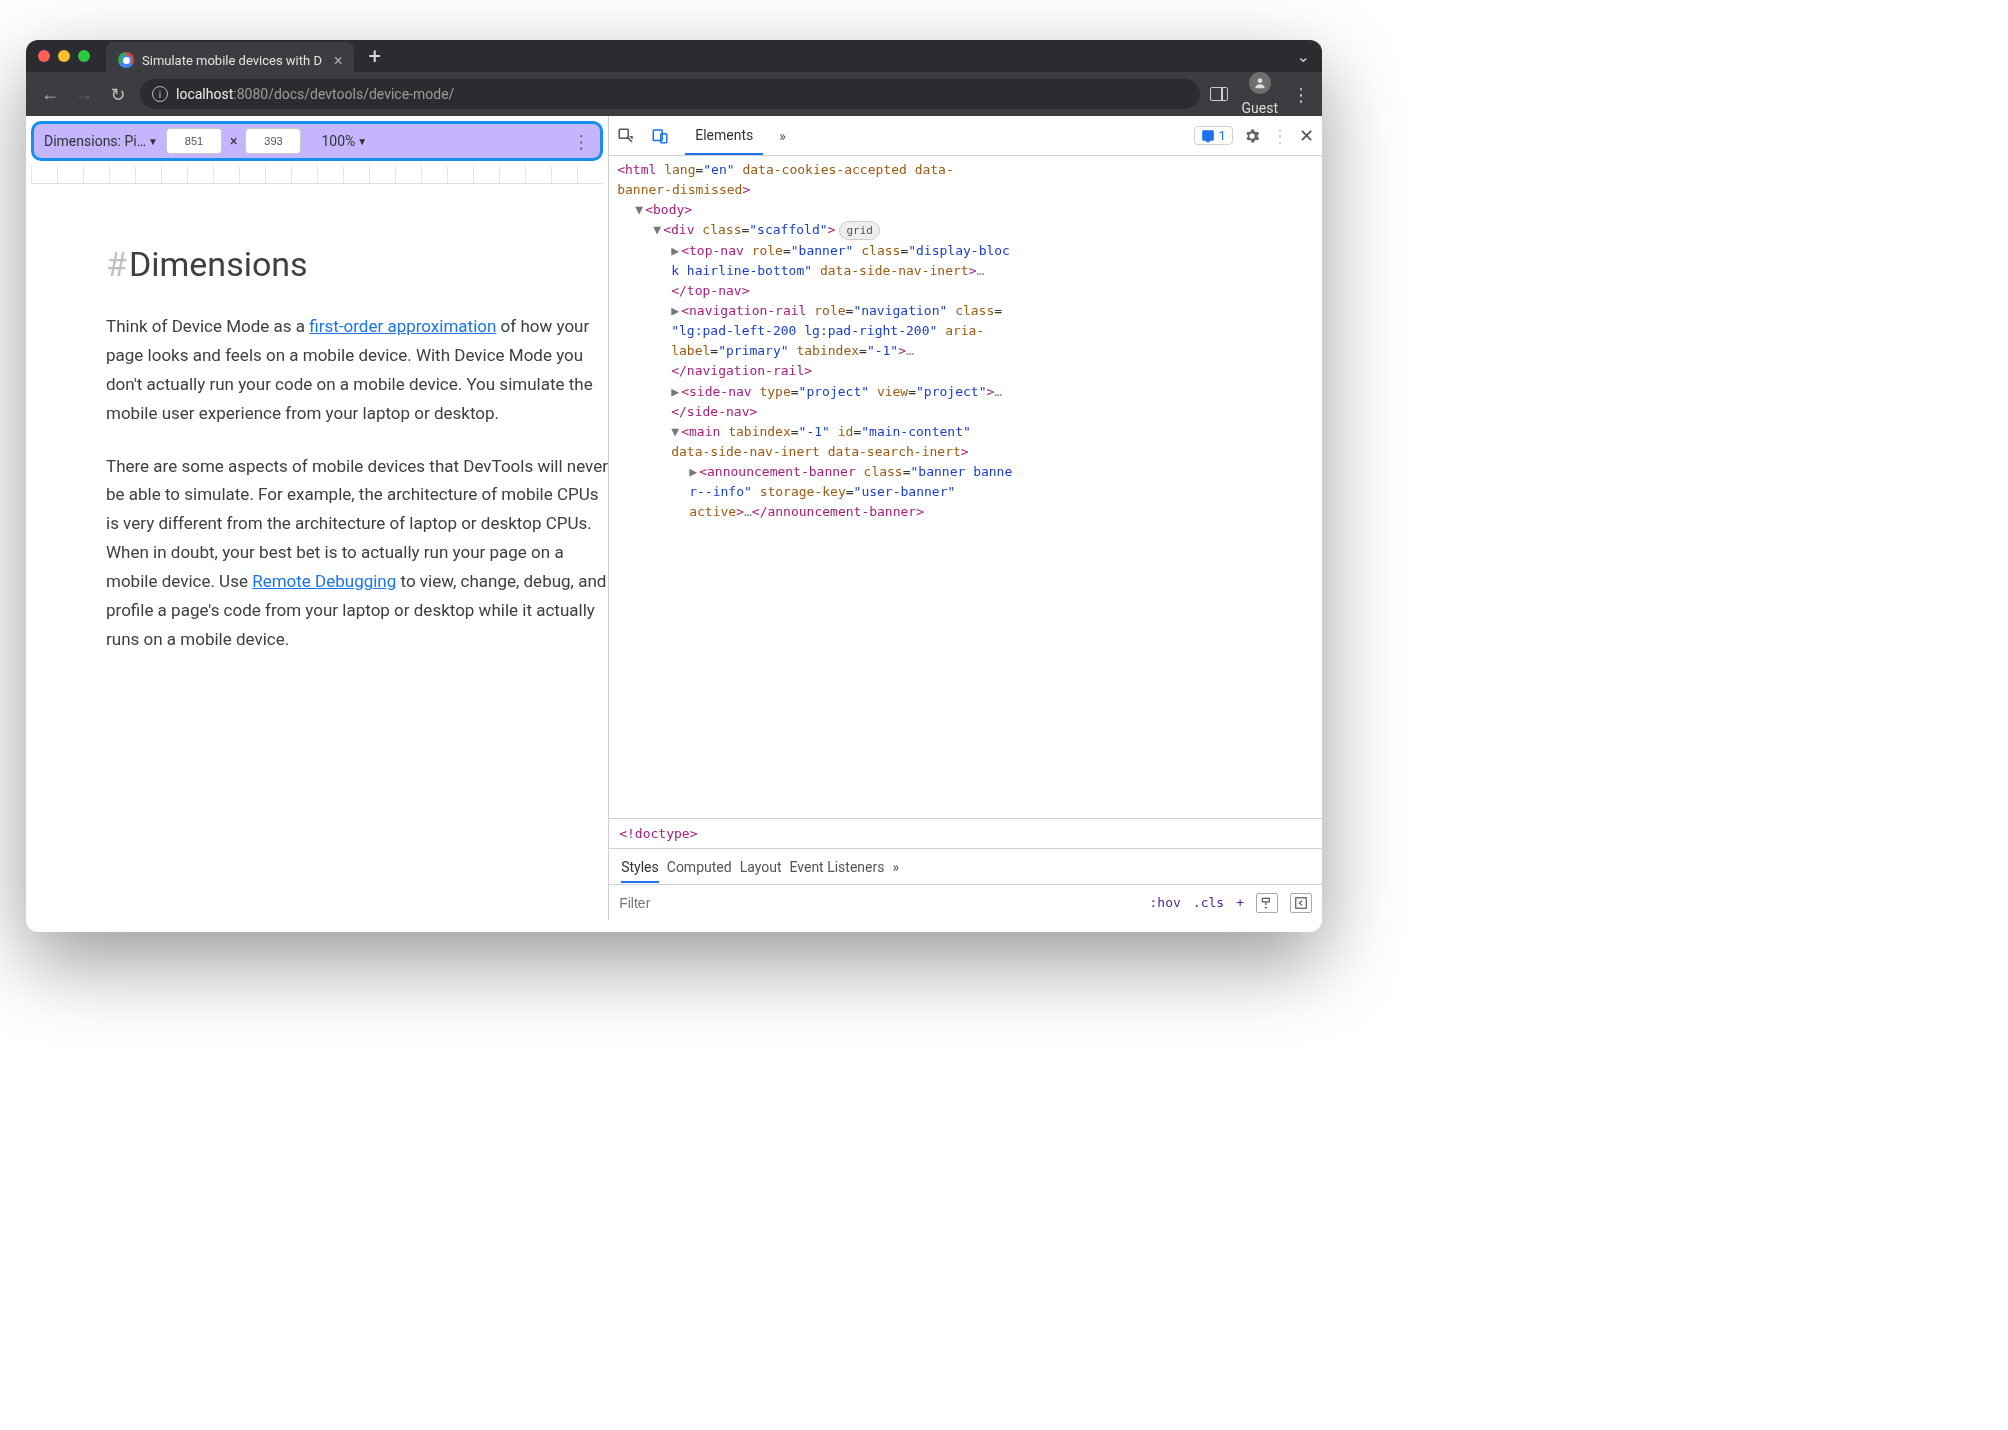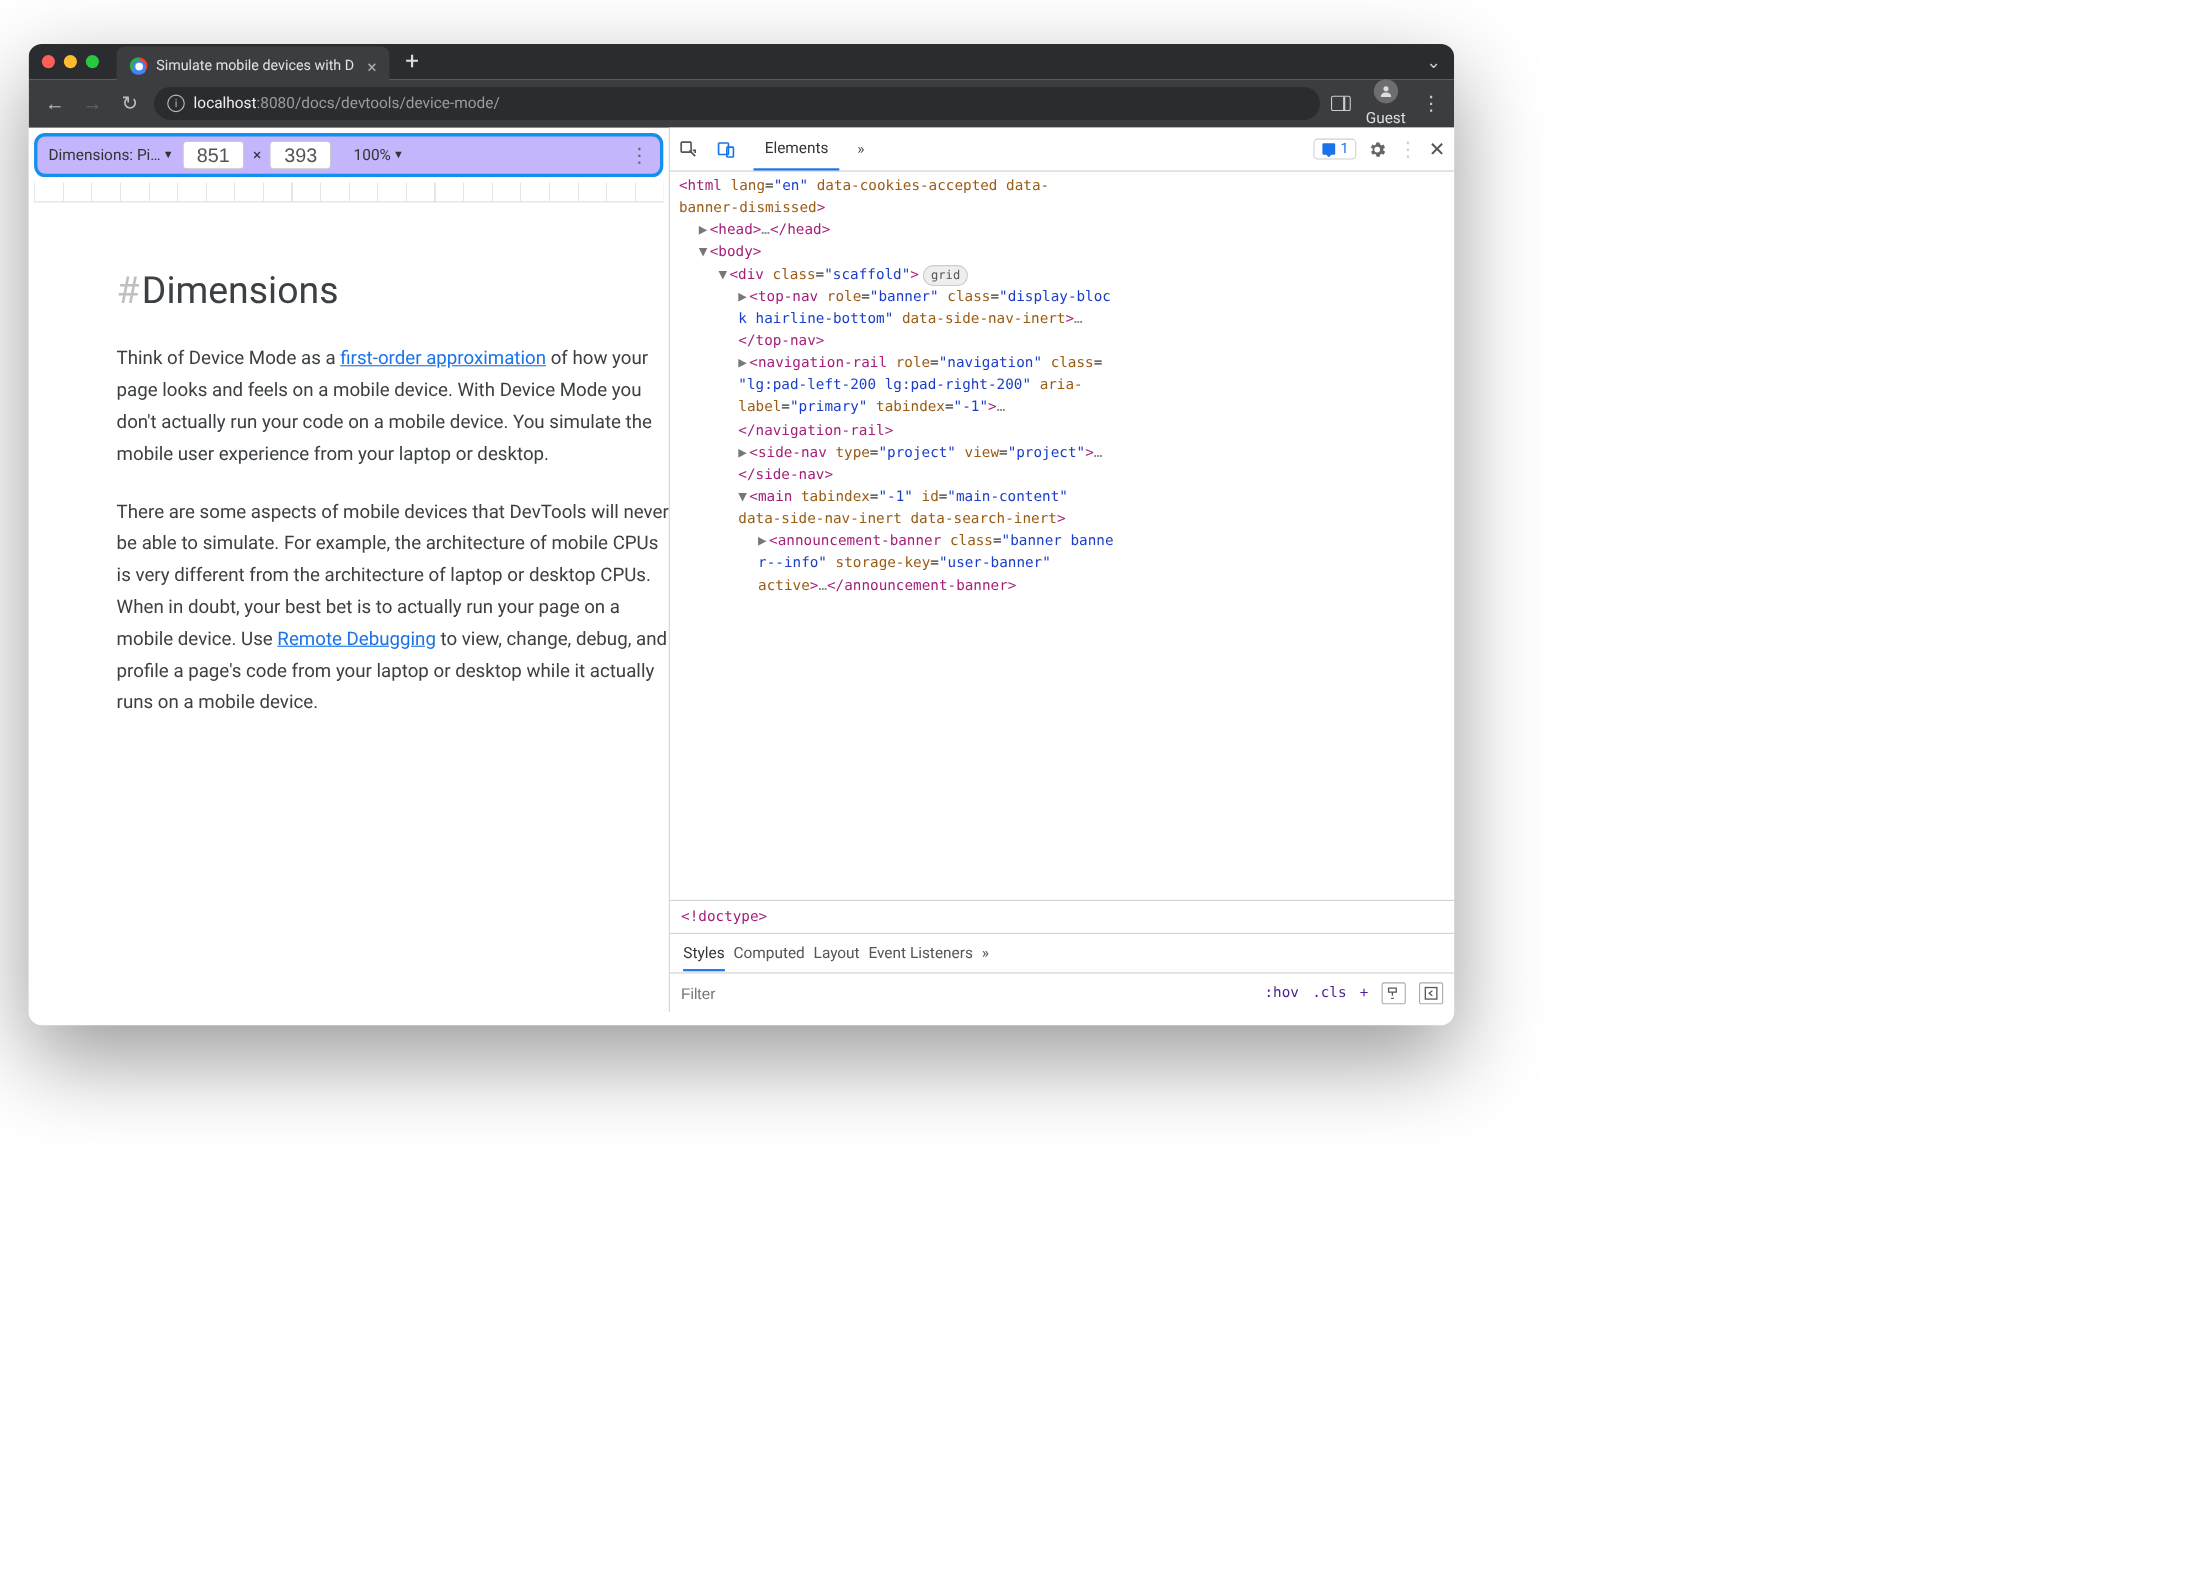--- a/index.html
+++ b/index.html
@@ -36,21 +36,21 @@
 .vdots { font-size:18px; color:#ccc; cursor:pointer; }
 
 
 .split { display:flex; height: calc(100% - 88px); }
 .left { width: 45%; display:flex; flex-direction:column; border-right:1px solid #d0d0d0; }
 .right { width: 55%; display:flex; flex-direction:column; background:#fff; }
 
 
 .device-toolbar { height: 40px; background:#c4b5fd; border:3px solid #158fef; border-radius: 10px; margin: 5px; display:flex; align-items:center; padding: 0 10px; gap:8px; font-size:14px; color:#333; }
 .dim-label { display:flex; align-items:center; gap:2px; }
-.dim-input { width:56px; height:26px; border:1px solid #c8c8c8; border-radius:4px; text-align:center; font-size:18px; background:#fff; color:#555; }
+.dim-input { width:56px; height:26px; border:1px solid #c8c8c8; border-radius:4px; text-align:center; font-size:11px; background:#fff; color:#555; }
 .zoom { margin-left:12px; display:flex; align-items:center; gap:2px; }
 .device-more { margin-left:auto; font-size:18px; color:#666; cursor:pointer; }
 .dropdown-caret { font-size:10px; }
 
 .ruler { height:18px; background: repeating-linear-gradient(90deg,#e5e5e5 0,#e5e5e5 1px,transparent 1px,transparent 26px); border-bottom:1px solid #ddd; margin: 0 5px; }
 
 .page { flex:1; padding: 60px 0 0 80px; overflow:hidden; font-family: Roboto, Arial, sans-serif; color:#3c4043; }
 .page h1 { font-size:34px; font-weight:400; color:#3c4043; margin-bottom:28px; }
 .page .hash { color:#c0c0c0; margin-right:2px; }
 .page p { font-size:17px; line-height:1.7; margin-bottom:24px; }
@@ -197,21 +197,20 @@
                 <path d="M19.4 13a7.8 7.8 0 000-2l2.1-1.6-2-3.5-2.5 1a7.7 7.7 0 00-1.7-1l-.4-2.6h-4l-.4 2.6a7.7 7.7 0 00-1.7 1l-2.5-1-2 3.5L6.6 11a7.8 7.8 0 000 2l-2.1 1.6 2 3.5 2.5-1c.5.4 1.1.8 1.7 1l.4 2.6h4l.4-2.6c.6-.2 1.2-.6 1.7-1l2.5 1 2-3.5L19.4 13zM12 15.5A3.5 3.5 0 1115.5 12 3.5 3.5 0 0112 15.5z"></path>
               </svg>
           </span>
           <span class="vdots">⋮</span>
           <span class="dt-close">✕</span>
         </div>
       </div>
 
       <div class="dom-tree">
         <div class="dom-line"><span class="gt">&lt;html</span> <span class="at">lang</span>=<span class="av">"en"</span> <span class="at">data-cookies-accepted</span> <span class="at">data-<br>banner-dismissed</span><span class="gt">&gt;</span></div>
-        <div class="dom-line indent1"><span class="tri">▶</span><span class="gt">&lt;head&gt;</span><span class="dots">…</span><span class="gt">&lt;/head&gt;</span></div>
         <div class="dom-line indent1"><span class="tri">▼</span><span class="gt">&lt;body&gt;</span></div>
         <div class="dom-line indent2"><span class="tri">▼</span><span class="gt">&lt;div</span> <span class="at">class</span>=<span class="av">"scaffold"</span><span class="gt">&gt;</span><span class="badge-pill">grid</span></div>
         <div class="dom-line indent3"><span class="tri">▶</span><span class="gt">&lt;top-nav</span> <span class="at">role</span>=<span class="av">"banner"</span> <span class="at">class</span>=<span class="av">"display-bloc<br>k hairline-bottom"</span> <span class="at">data-side-nav-inert</span><span class="gt">&gt;</span><span class="dots">…</span><br><span class="gt">&lt;/top-nav&gt;</span></div>
         <div class="dom-line indent3"><span class="tri">▶</span><span class="gt">&lt;navigation-rail</span> <span class="at">role</span>=<span class="av">"navigation"</span> <span class="at">class</span>=<br><span class="av">"lg:pad-left-200 lg:pad-right-200"</span> <span class="at">aria-<br>label</span>=<span class="av">"primary"</span> <span class="at">tabindex</span>=<span class="av">"-1"</span><span class="gt">&gt;</span><span class="dots">…</span><br><span class="gt">&lt;/navigation-rail&gt;</span></div>
         <div class="dom-line indent3"><span class="tri">▶</span><span class="gt">&lt;side-nav</span> <span class="at">type</span>=<span class="av">"project"</span> <span class="at">view</span>=<span class="av">"project"</span><span class="gt">&gt;</span><span class="dots">…</span><br><span class="gt">&lt;/side-nav&gt;</span></div>
         <div class="dom-line indent3"><span class="tri">▼</span><span class="gt">&lt;main</span> <span class="at">tabindex</span>=<span class="av">"-1"</span> <span class="at">id</span>=<span class="av">"main-content"</span><br><span class="at">data-side-nav-inert</span> <span class="at">data-search-inert</span><span class="gt">&gt;</span></div>
         <div class="dom-line indent4"><span class="tri">▶</span><span class="gt">&lt;announcement-banner</span> <span class="at">class</span>=<span class="av">"banner banne<br>r--info"</span> <span class="at">storage-key</span>=<span class="av">"user-banner"</span><br><span class="at">active</span><span class="gt">&gt;</span><span class="dots">…</span><span class="gt">&lt;/announcement-banner&gt;</span></div>
       </div>
 
       <div class="breadcrumb">&lt;!doctype&gt;</div>

